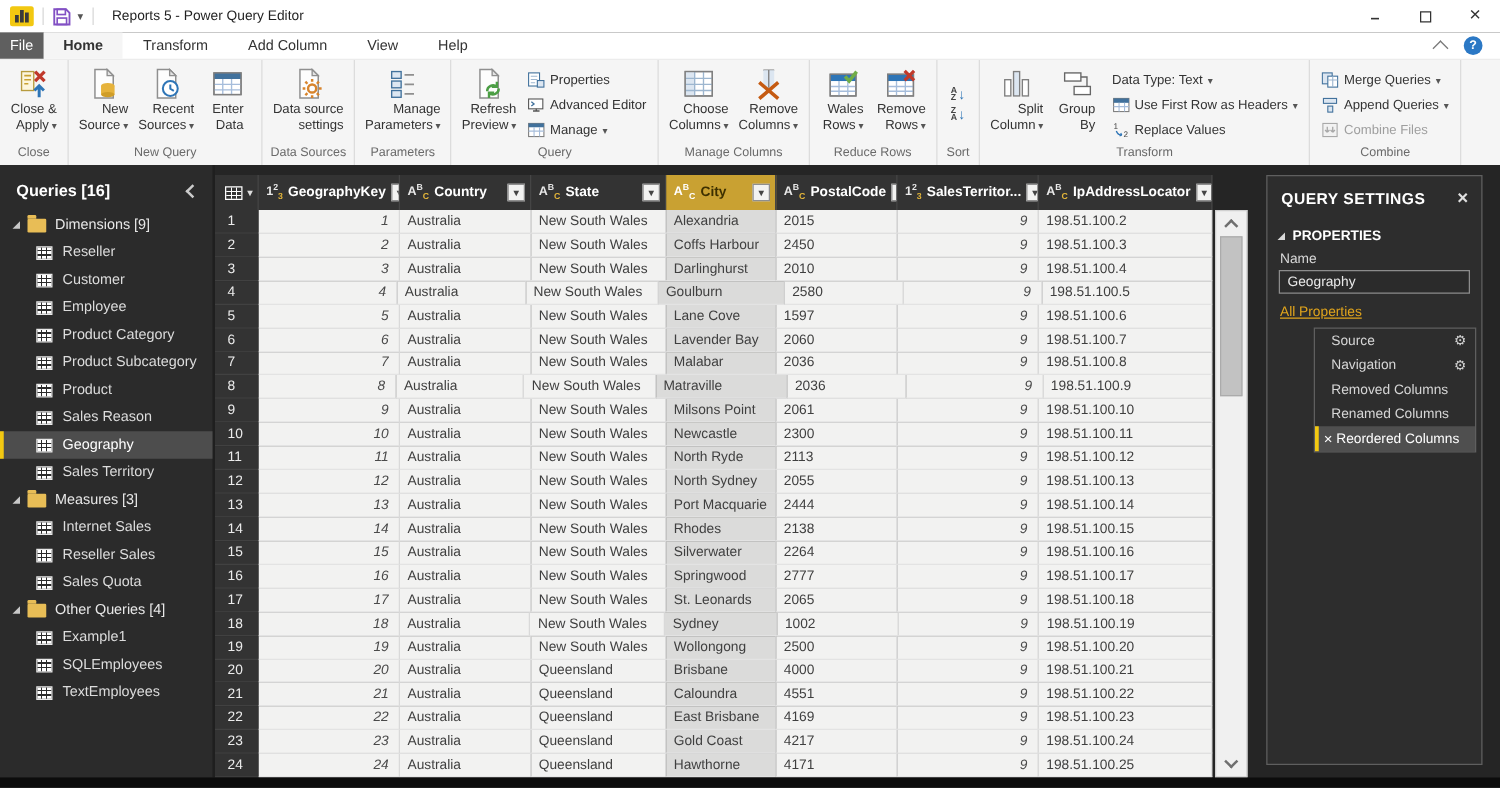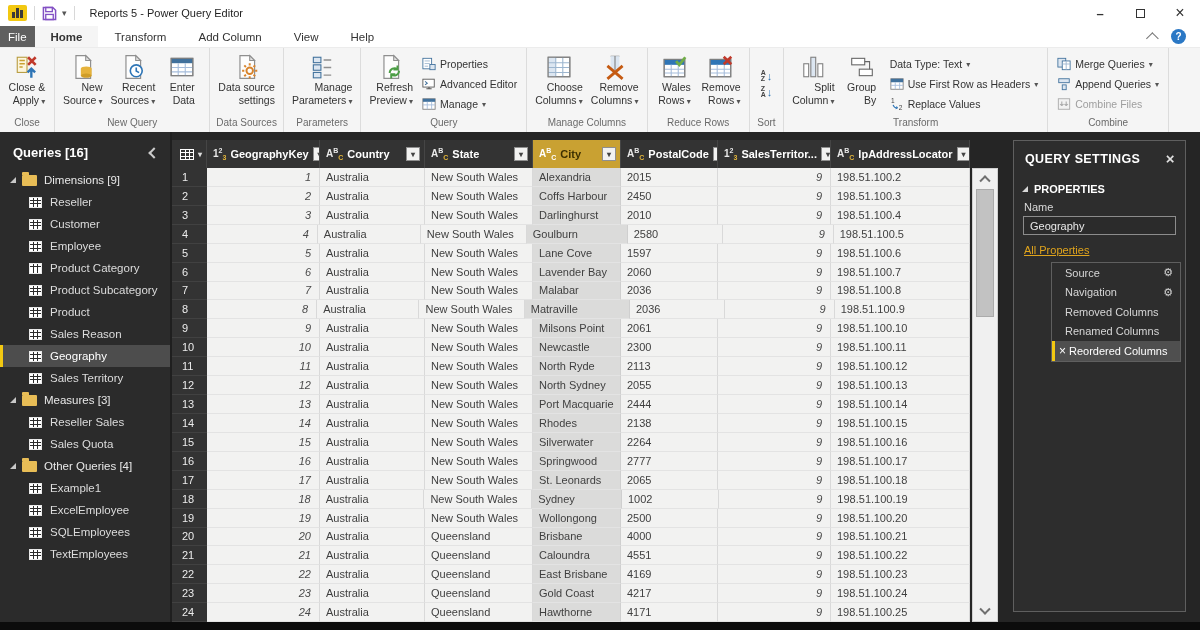--- a/index.html
+++ b/index.html
@@ -560,38 +560,38 @@
           <span class="grid-ic"></span>
           <span>Sales Territory</span>
         </div>
         <div class="tree-item folder">
           <span class="tri-exp"></span>
           <span class="folder-ic"></span>
           <span>Measures [3]</span>
         </div>
         <div class="tree-item query">
           <span class="grid-ic"></span>
+          <span>Internet Sales</span>
+        </div>
+        <div class="tree-item query">
+          <span class="grid-ic"></span>
           <span>Reseller Sales</span>
         </div>
         <div class="tree-item query">
           <span class="grid-ic"></span>
           <span>Sales Quota</span>
         </div>
         <div class="tree-item folder">
           <span class="tri-exp"></span>
           <span class="folder-ic"></span>
           <span>Other Queries [4]</span>
         </div>
         <div class="tree-item query">
           <span class="grid-ic"></span>
           <span>Example1</span>
-        </div>
-        <div class="tree-item query">
-          <span class="grid-ic"></span>
-          <span>ExcelEmployee</span>
         </div>
         <div class="tree-item query">
           <span class="grid-ic"></span>
           <span>SQLEmployees</span>
         </div>
         <div class="tree-item query">
           <span class="grid-ic"></span>
           <span>TextEmployees</span>
         </div>
       </div>

